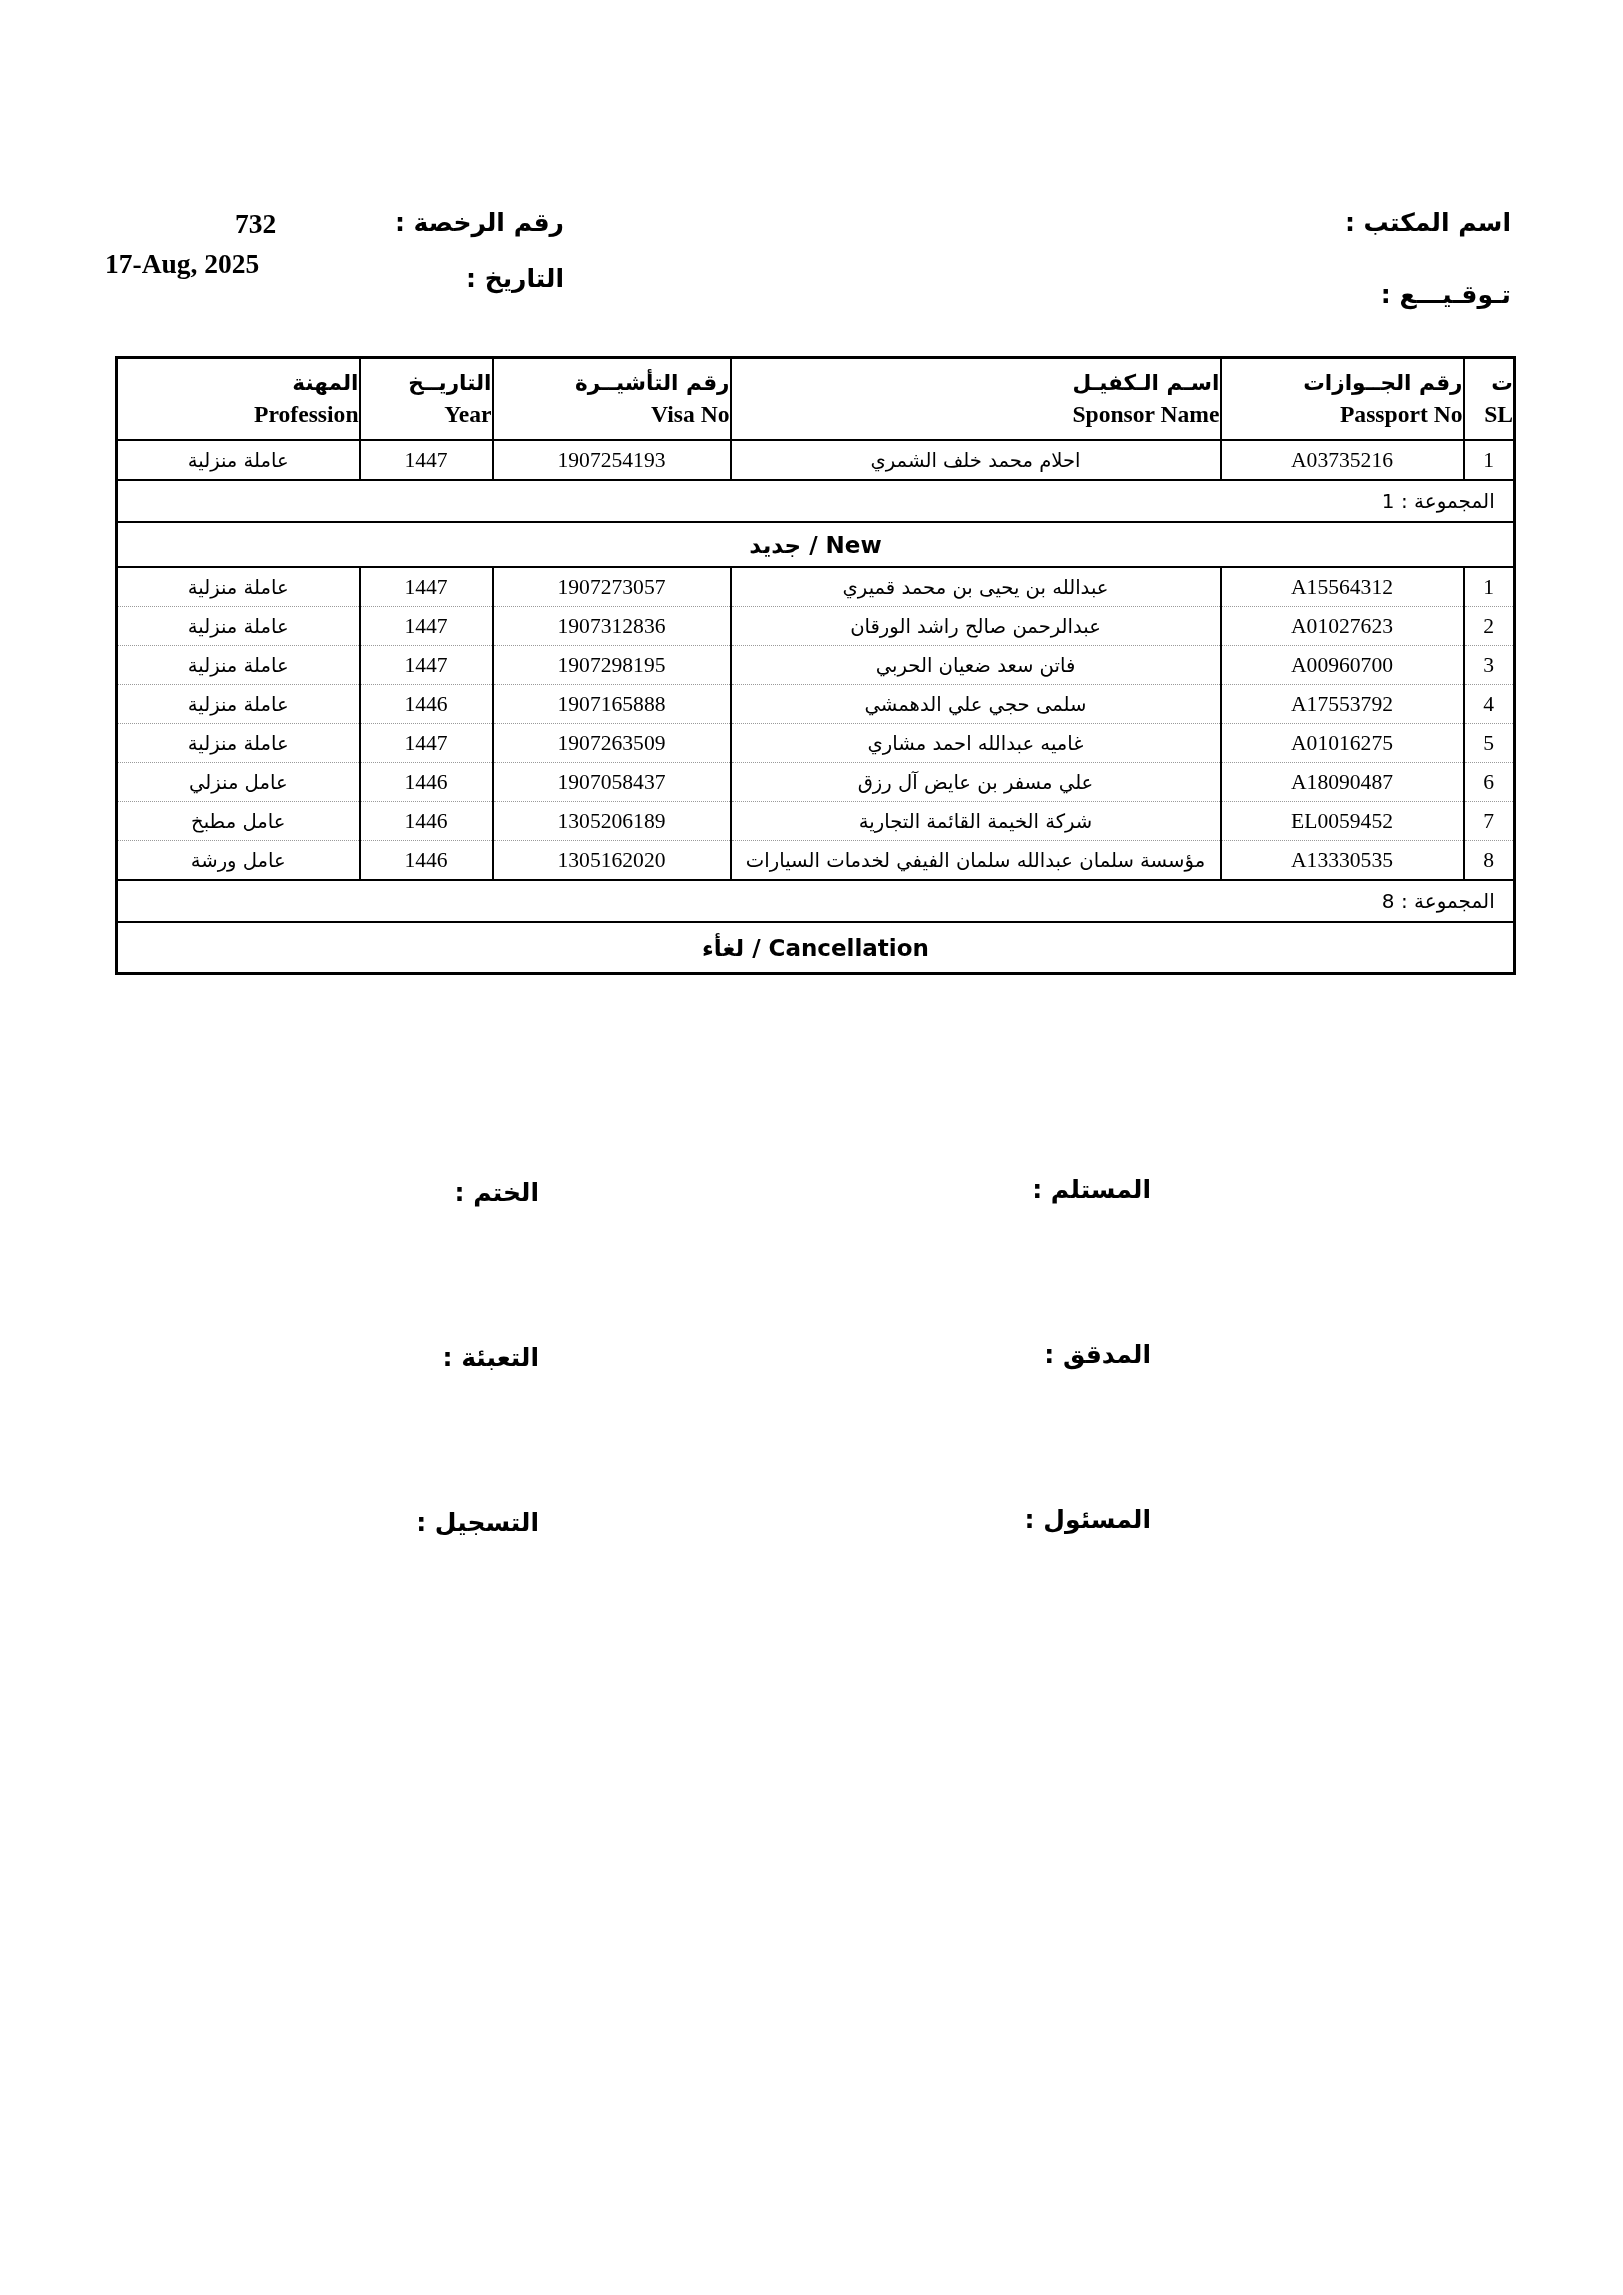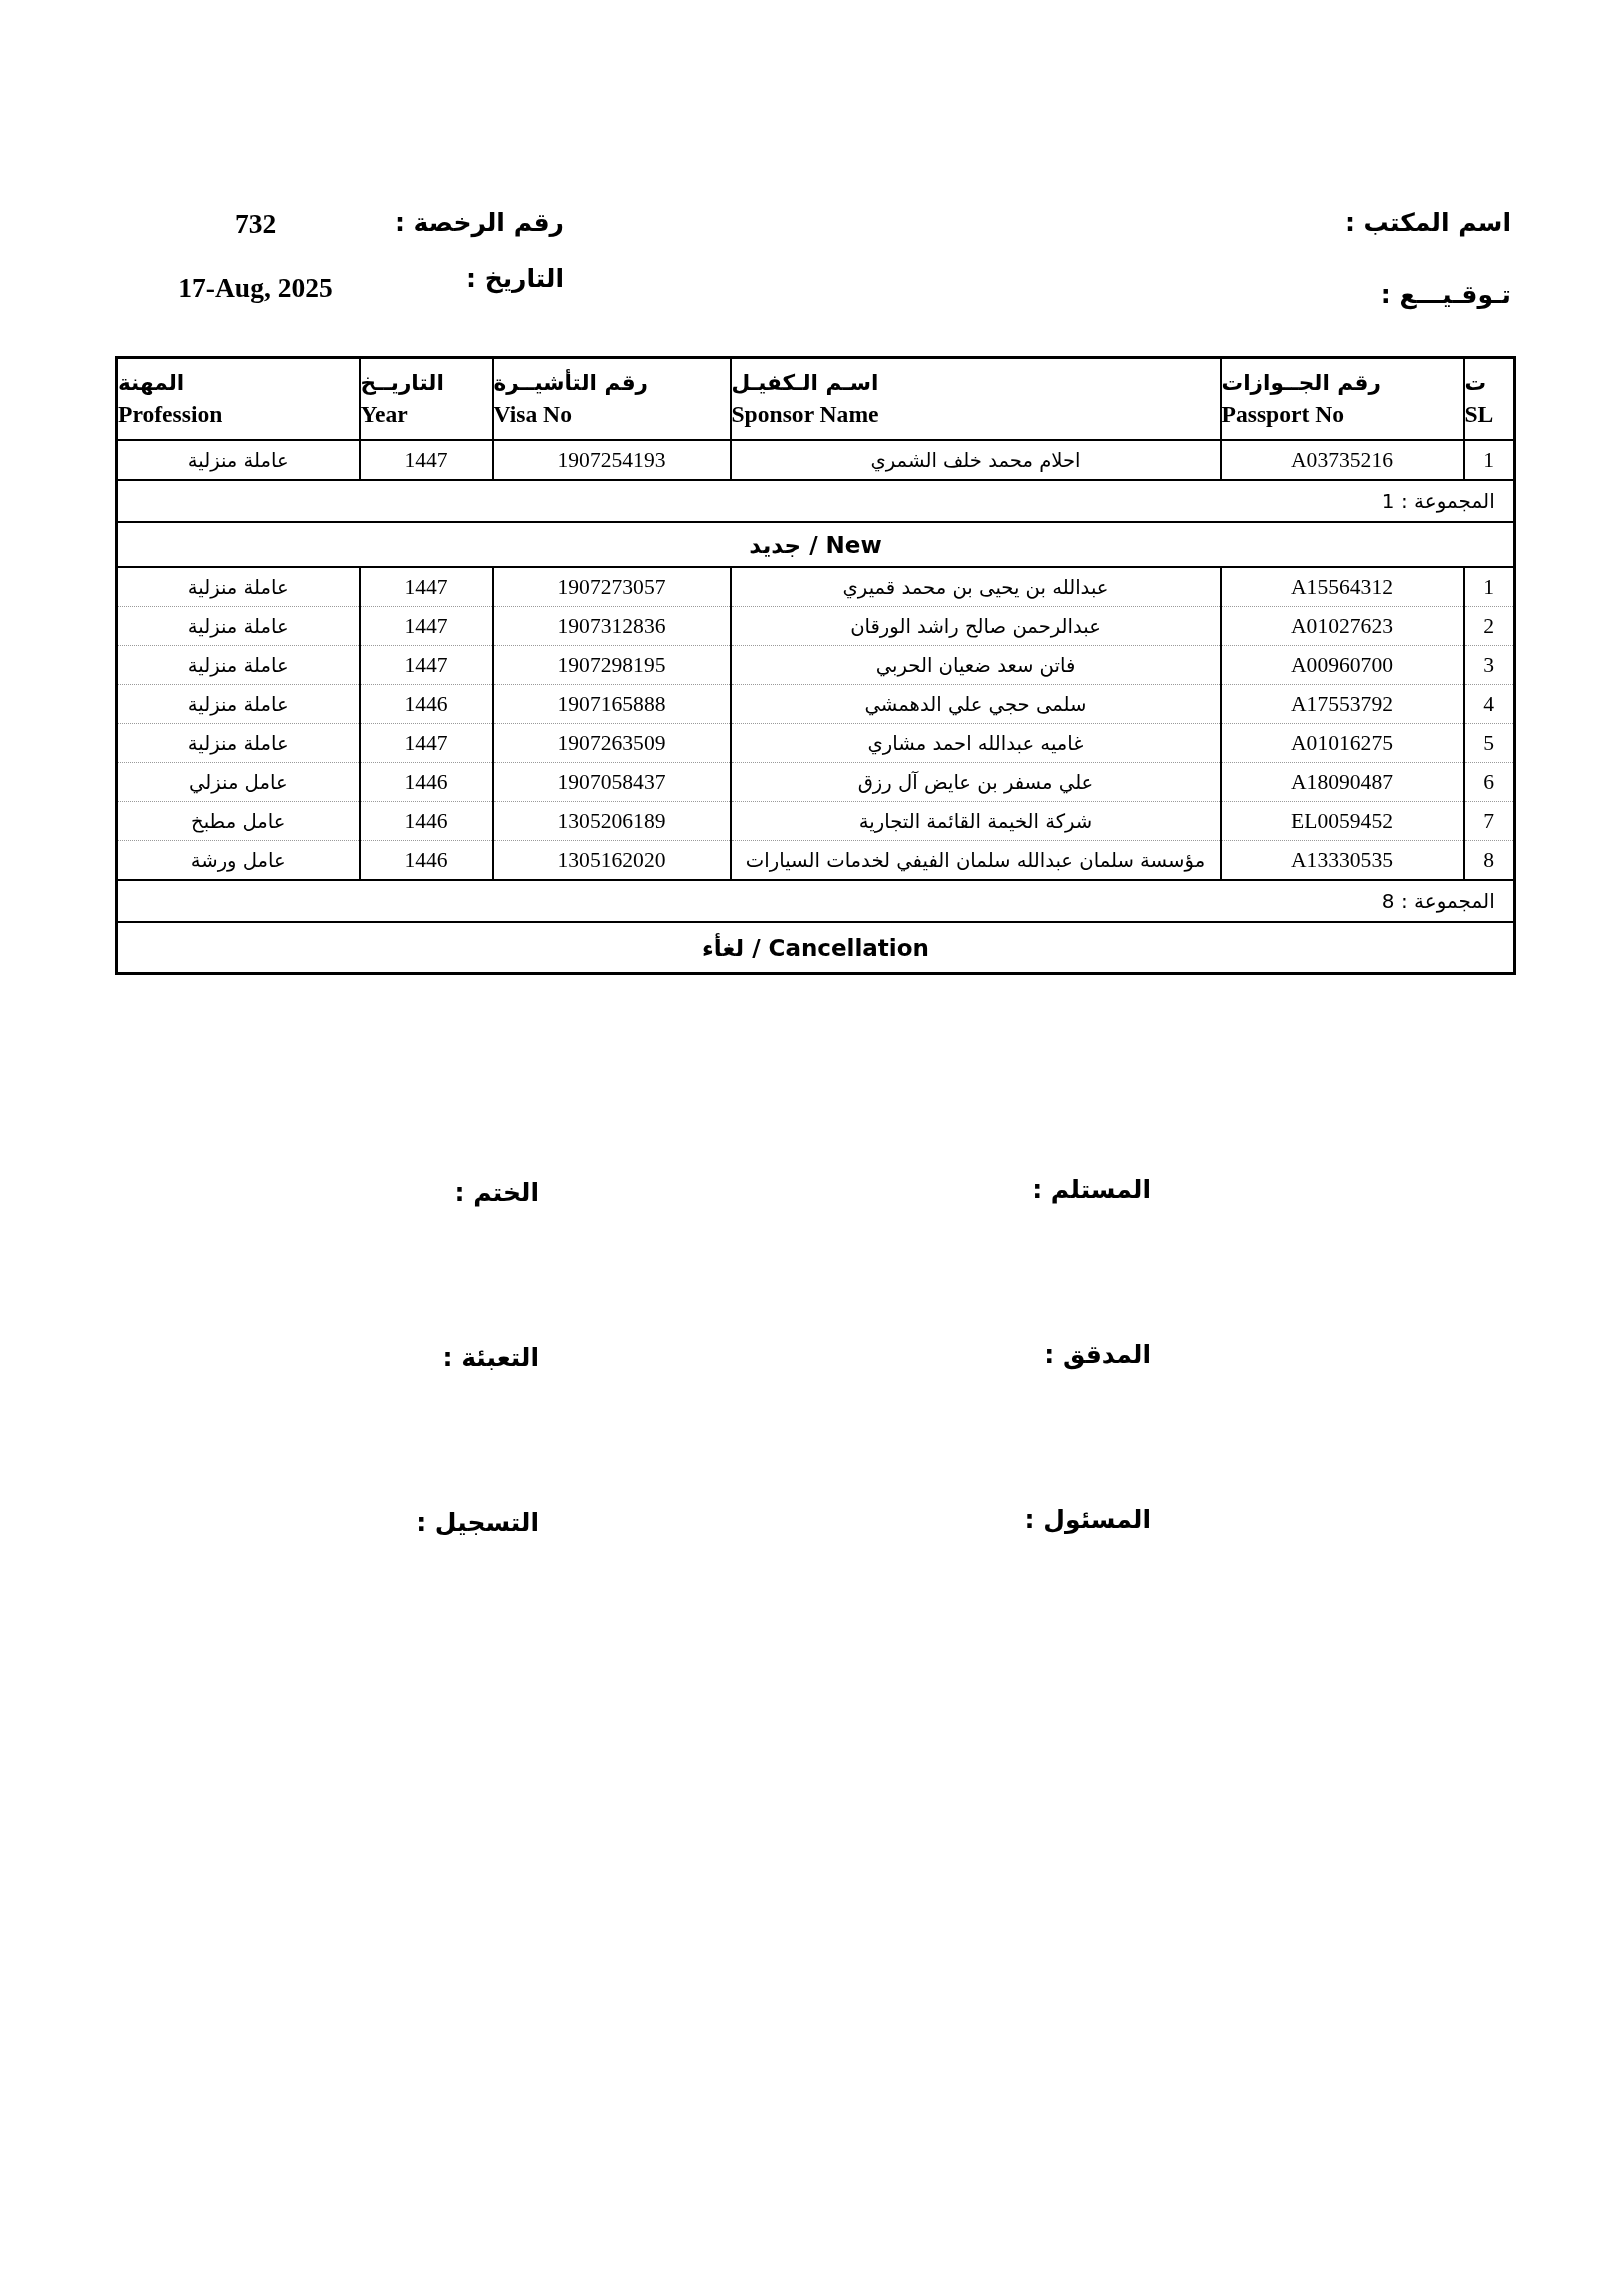--- a/index.html
+++ b/index.html
@@ -27,32 +27,32 @@
     position:absolute;white-space:nowrap;
     font-size:27.5px;font-weight:bold;
     font-family:"Liberation Serif",serif;
   }
   .office-label{top:208px;right:112px;text-align:right;}
   .office-value{top:208px;left:720px;width:641px;text-align:center;}
   .license-label{top:208px;right:1059px;}
   .license-value{top:208px;left:131px;width:249px;text-align:center;}
   .signature-label{top:280px;right:112px;}
   .date-label{top:264px;right:1059px;}
-  .date-value{top:272px;left:105px;width:301px;text-align:center;}
+  .date-value{top:248px;left:105px;width:301px;text-align:left;}
   
   .ptable{
     position:absolute;top:356px;left:115px;width:1398px;
     border-collapse:collapse;table-layout:fixed;
     direction:rtl;
   }
   .ptable td,.ptable th{overflow:hidden;}
   .ptable{border:3.3px solid #000;}
   .ptable th{
     border:2px solid #000;border-bottom:2.6px solid #000;
-    height:80px;vertical-align:middle;text-align:left;
+    height:80px;vertical-align:middle;text-align:right;
     padding:0;
   }
   .th-ar{
     display:block;font-size:21.6px;font-weight:bold;direction:rtl;
     font-family:"DejaVu Sans",sans-serif;line-height:1.45;
   }
   .th-en{
     display:block;font-size:23.6px;font-weight:bold;direction:ltr;
     font-family:"Liberation Serif",serif;line-height:1.35;
   }

